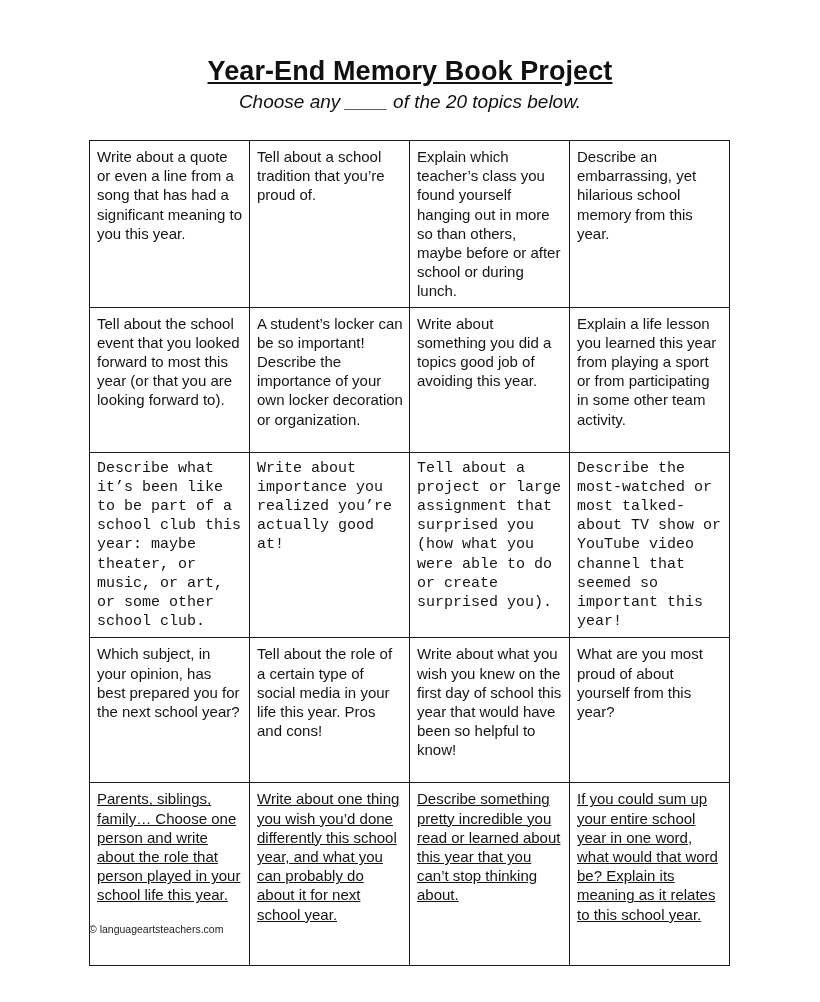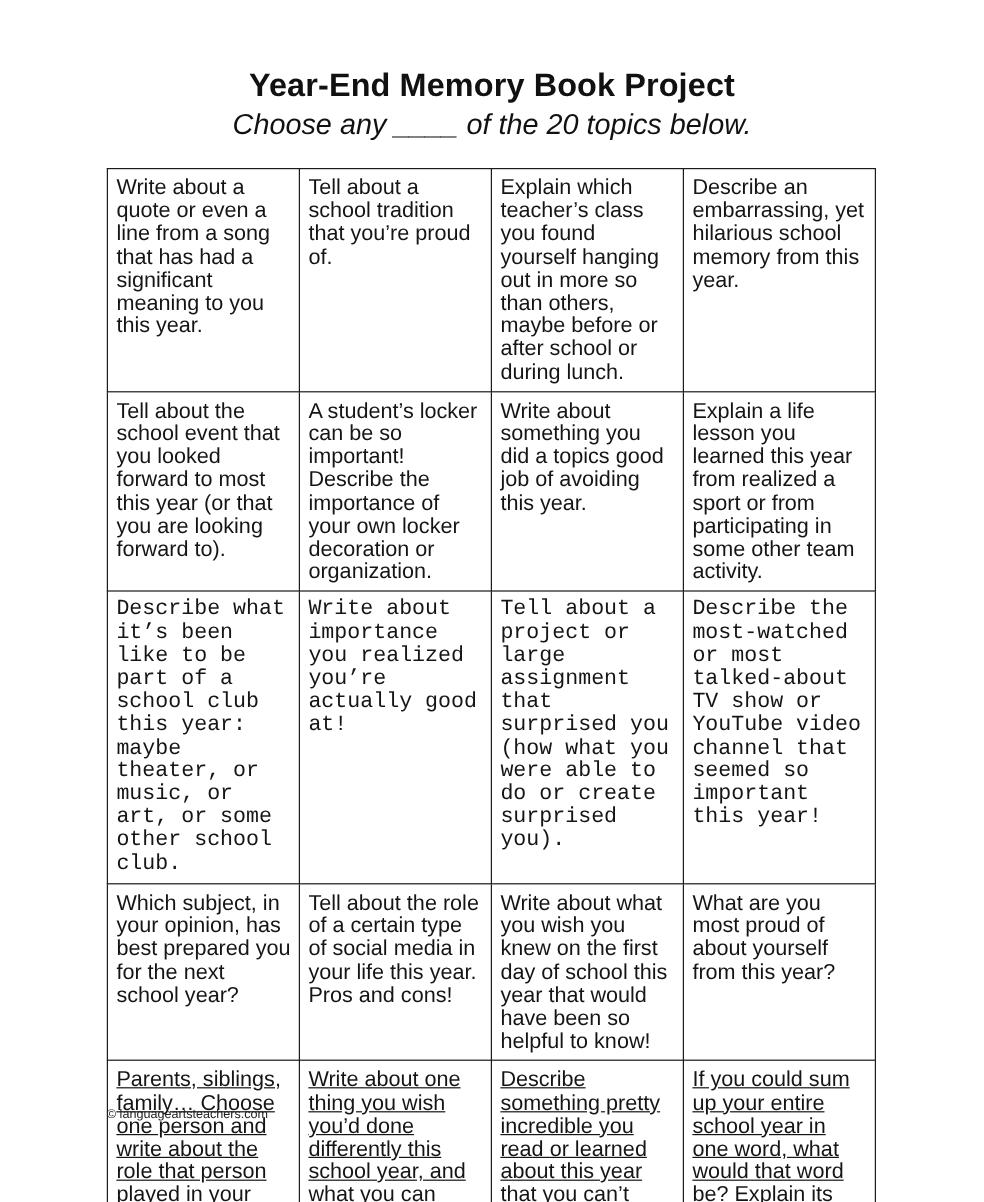--- a/index.html
+++ b/index.html
@@ -1,20 +1,20 @@
 <!DOCTYPE html>
 <html><head>
 <meta charset="utf-8">
 <style>
   html, body { margin: 0; padding: 0; background: #ffffff; }
   body { width: 820px; height: 1002px; position: relative; overflow: hidden; font-family: "Liberation Sans", sans-serif; color: #111111; }
-  .title { position: absolute; left: 0; top: 56px; width: 820px; text-align: center; font-size: 27px; font-weight: bold; letter-spacing: 0.1px; color: #111; }
-  .subtitle { position: absolute; left: 0; top: 91px; width: 820px; text-align: center; font-size: 24px; font-style: italic; color: #111; }
+  .title { position: absolute; left: 0; top: 56px; width: 820px; text-align: center; font-size: 27px; font-weight: bold; letter-spacing: 0.1px; color: #111; text-decoration: underline; }
+  .subtitle { position: absolute; left: 0; top: 91px; width: 820px; text-align: center; font-size: 19px; font-style: italic; color: #111; }
   .grid { position: absolute; left: 89px; top: 140px; width: 639px; border-collapse: collapse; table-layout: fixed; }
-  .grid td { border: 1.6px solid #1a1a1a; vertical-align: top; padding: 6px 6px 6px 7px; font-size: 18px; line-height: 19.2px; color: #151515; }
+  .grid td { border: 1.6px solid #1a1a1a; vertical-align: top; padding: 6px 6px 6px 7px; font-size: 15px; line-height: 19.2px; color: #151515; }
   .grid td.c0 { width: 146px; }
   .grid td.c1 { width: 146px; }
   .grid td.c2 { width: 146px; }
   .grid td.c3 { width: 146px; }
   .grid tr.r0 td { height: 151px; }
   .grid tr.r1 td { height: 132px; }
   .grid tr.r2 td { height: 132px; font-family: Liberation Mono, monospace; }
   .grid tr.r3 td { height: 132px; margin-top: 20px; }
   .grid tr.r4 td { height: 170px; text-decoration: underline; }
   .footer { position: absolute; left: 89px; top: 923px; font-size: 10.5px; color: #222; }
@@ -30,21 +30,21 @@
       <tr class="r0">
     <td class="c0">Write about a quote or even a line from a song that has had a significant meaning to you this year.</td>
     <td class="c1">Tell about a school tradition that you’re proud of.</td>
     <td class="c2">Explain which teacher’s class you found yourself hanging out in more so than others, maybe before or after school or during lunch.</td>
     <td class="c3">Describe an embarrassing, yet hilarious school memory from this year.</td>
   </tr>
   <tr class="r1">
     <td class="c0">Tell about the school event that you looked forward to most this year (or that you are looking forward to).</td>
     <td class="c1">A student’s locker can be so important! Describe the importance of your own locker decoration or organization.</td>
     <td class="c2">Write about something you did a topics good job of avoiding this year.</td>
-    <td class="c3">Explain a life lesson you learned this year from realized a sport or from participating in some other team activity.</td>
+    <td class="c3">Explain a life lesson you learned this year from playing a sport or from participating in some other team activity.</td>
   </tr>
   <tr class="r2">
     <td class="c0">Describe what it’s been like to be part of a school club this year: maybe theater, or music, or art, or some other school club.</td>
     <td class="c1">Write about importance you realized you’re actually good at!</td>
     <td class="c2">Tell about a project or large assignment that surprised you (how what you were able to do or create surprised you).</td>
     <td class="c3">Describe the most-watched or most talked-about TV show or YouTube video channel that seemed so important this year!</td>
   </tr>
   <tr class="r3">
     <td class="c0">Which subject, in your opinion, has best prepared you for the next school year?</td>
     <td class="c1">Tell about the role of a certain type of social media in your life this year. Pros and cons!</td>

